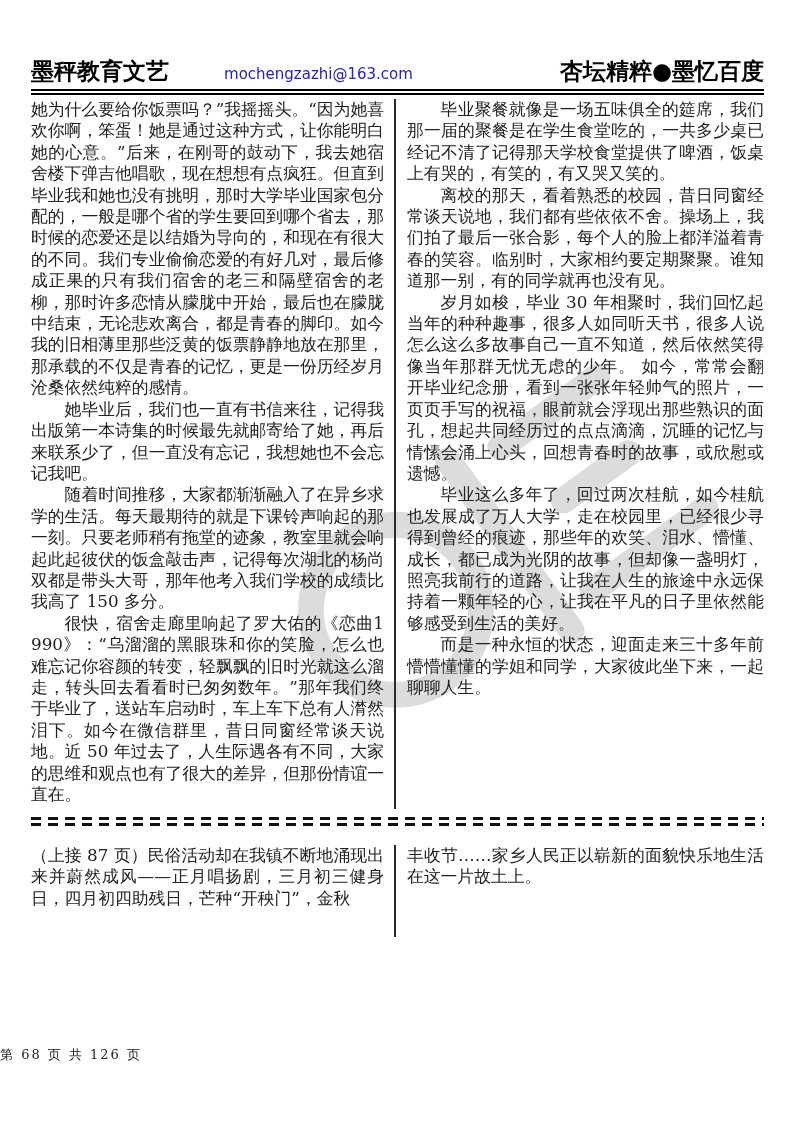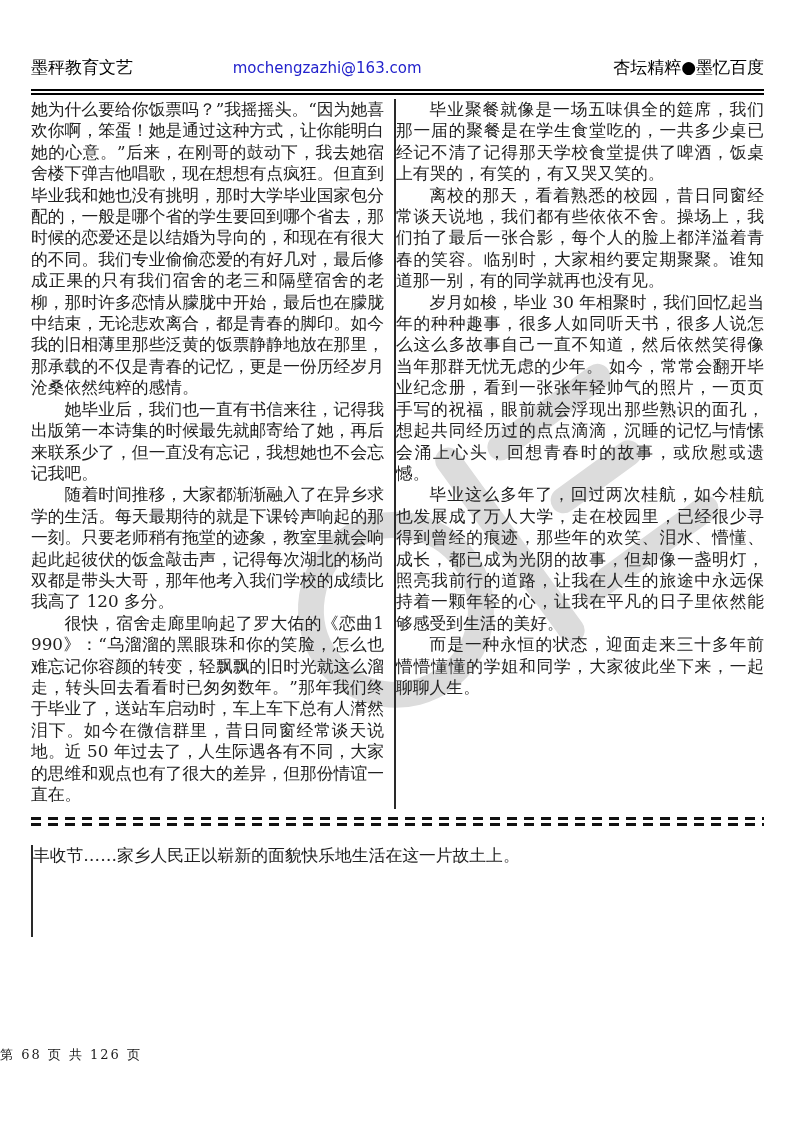--- a/index.html
+++ b/index.html
@@ -11,41 +11,41 @@
     color:#212121;
     overflow:hidden;
   }
   
   .header{
     position:absolute;top:56px;left:31px;right:29px;
     display:flex;align-items:baseline;justify-content:space-between;
   }
   .hleft,.hright{
     font-family:"DejaVu Sans","Liberation Sans",sans-serif;
-    font-weight:normal;font-size:17px;color:#000;white-space:nowrap;
+    font-weight:bold;font-size:23px;color:#000;white-space:nowrap;
   }
   .hmail{
     font-family:"DejaVu Sans","Liberation Sans",sans-serif;
     font-size:15px;color:#2222cc;
     white-space:nowrap;position:relative;left:-46px;cursor:pointer;
   }
   .header-rule{
     position:absolute;top:89px;left:31px;right:29px;height:2px;
     border-top:2px solid #000;border-bottom:2px solid #000;
   }
   
   .columns{
     position:absolute;left:31px;right:29px;
     display:flex;align-items:stretch;
   }
   .columns.main{top:99px;height:710px;}
   .columns.bottom{top:845px;height:92px;}
   .col{box-sizing:border-box;}
   .col-left{width:363px;padding-right:10px;}
-  .col-right{flex:1;}
+  .col-right{flex:1;padding-left:11px;}
   .vdivider{width:2px;background:#2a2a2a;}
   .col p{
     margin:0;
     font-size:16.8px;
     line-height:21.4px;
     text-align:justify;
     text-indent:2em;
     word-break:break-all;
   }
   .col.cont p:first-child{text-indent:0;}
@@ -87,36 +87,39 @@
     <span class="hleft">墨秤教育文艺</span>
     <span class="hmail">mochengzazhi@163.com</span>
     <span class="hright">杏坛精粹●墨忆百度</span>
   </div>
   <div class="header-rule"></div>
 
   <div class="columns main">
     <div class="col col-left cont">
         <p>她为什么要给你饭票吗？”我摇摇头。“因为她喜欢你啊，笨蛋！她是通过这种方式，让你能明白她的心意。”后来，在刚哥的鼓动下，我去她宿舍楼下弹吉他唱歌，现在想想有点疯狂。但直到毕业我和她也没有挑明，那时大学毕业国家包分配的，一般是哪个省的学生要回到哪个省去，那时候的恋爱还是以结婚为导向的，和现在有很大的不同。我们专业偷偷恋爱的有好几对，最后修成正果的只有我们宿舍的老三和隔壁宿舍的老柳，那时许多恋情从朦胧中开始，最后也在朦胧中结束，无论悲欢离合，都是青春的脚印。如今我的旧相薄里那些泛黄的饭票静静地放在那里，那承载的不仅是青春的记忆，更是一份历经岁月沧桑依然纯粹的感情。</p>
         <p>她毕业后，我们也一直有书信来往，记得我出版第一本诗集的时候最先就邮寄给了她，再后来联系少了，但一直没有忘记，我想她也不会忘记我吧。</p>
-        <p>随着时间推移，大家都渐渐融入了在异乡求学的生活。每天最期待的就是下课铃声响起的那一刻。只要老师稍有拖堂的迹象，教室里就会响起此起彼伏的饭盒敲击声，记得每次湖北的杨尚双都是带头大哥，那年他考入我们学校的成绩比我高了 120 多分。</p>
+        <p>随着时间推移，大家都渐渐融入了在异乡求学的生活。每天最期待的就是下课铃声响起的那一刻。只要老师稍有拖堂的迹象，教室里就会响起此起彼伏的饭盒敲击声，记得每次湖北的杨尚双都是带头大哥，那年他考入我们学校的成绩比我高了 150 多分。</p>
         <p>很快，宿舍走廊里响起了罗大佑的《恋曲1990》：“乌溜溜的黑眼珠和你的笑脸，怎么也难忘记你容颜的转变，轻飘飘的旧时光就这么溜走，转头回去看看时已匆匆数年。”那年我们终于毕业了，送站车启动时，车上车下总有人潸然泪下。如今在微信群里，昔日同窗经常谈天说地。近 50 年过去了，人生际遇各有不同，大家的思维和观点也有了很大的差异，但那份情谊一直在。</p>
       </div>
     <div class="vdivider"></div>
     <div class="col col-right">
         <p>毕业聚餐就像是一场五味俱全的筵席，我们那一届的聚餐是在学生食堂吃的，一共多少桌已经记不清了记得那天学校食堂提供了啤酒，饭桌上有哭的，有笑的，有又哭又笑的。</p>
         <p>离校的那天，看着熟悉的校园，昔日同窗经常谈天说地，我们都有些依依不舍。操场上，我们拍了最后一张合影，每个人的脸上都洋溢着青春的笑容。临别时，大家相约要定期聚聚。谁知道那一别，有的同学就再也没有见。</p>
         <p>岁月如梭，毕业 30 年相聚时，我们回忆起当年的种种趣事，很多人如同听天书，很多人说怎么这么多故事自己一直不知道，然后依然笑得像当年那群无忧无虑的少年。 如今，常常会翻开毕业纪念册，看到一张张年轻帅气的照片，一页页手写的祝福，眼前就会浮现出那些熟识的面孔，想起共同经历过的点点滴滴，沉睡的记忆与情愫会涌上心头，回想青春时的故事，或欣慰或遗憾。</p>
         <p>毕业这么多年了，回过两次桂航，如今桂航也发展成了万人大学，走在校园里，已经很少寻得到曾经的痕迹，那些年的欢笑、泪水、懵懂、成长，都已成为光阴的故事，但却像一盏明灯，照亮我前行的道路，让我在人生的旅途中永远保持着一颗年轻的心，让我在平凡的日子里依然能够感受到生活的美好。</p>
         <p>而是一种永恒的状态，迎面走来三十多年前懵懵懂懂的学姐和同学，大家彼此坐下来，一起聊聊人生。</p>
       </div>
   </div>
 
   <div class="dashed-rule"></div>
 
   <div class="columns bottom">
+    <div class="col col-left cont">
+        <p>（上接 87 页）民俗活动却在我镇不断地涌现出来并蔚然成风——正月唱扬剧，三月初三健身日，四月初四助残日，芒种“开秧门”，金秋</p>
+      </div>
     <div class="vdivider"></div>
     <div class="col col-right cont">
         <p>丰收节……家乡人民正以崭新的面貌快乐地生活在这一片故土上。</p>
       </div>
   </div>
 
   <div class="footer">第 68 页 共 126 页</div>
 
 </div>
 

